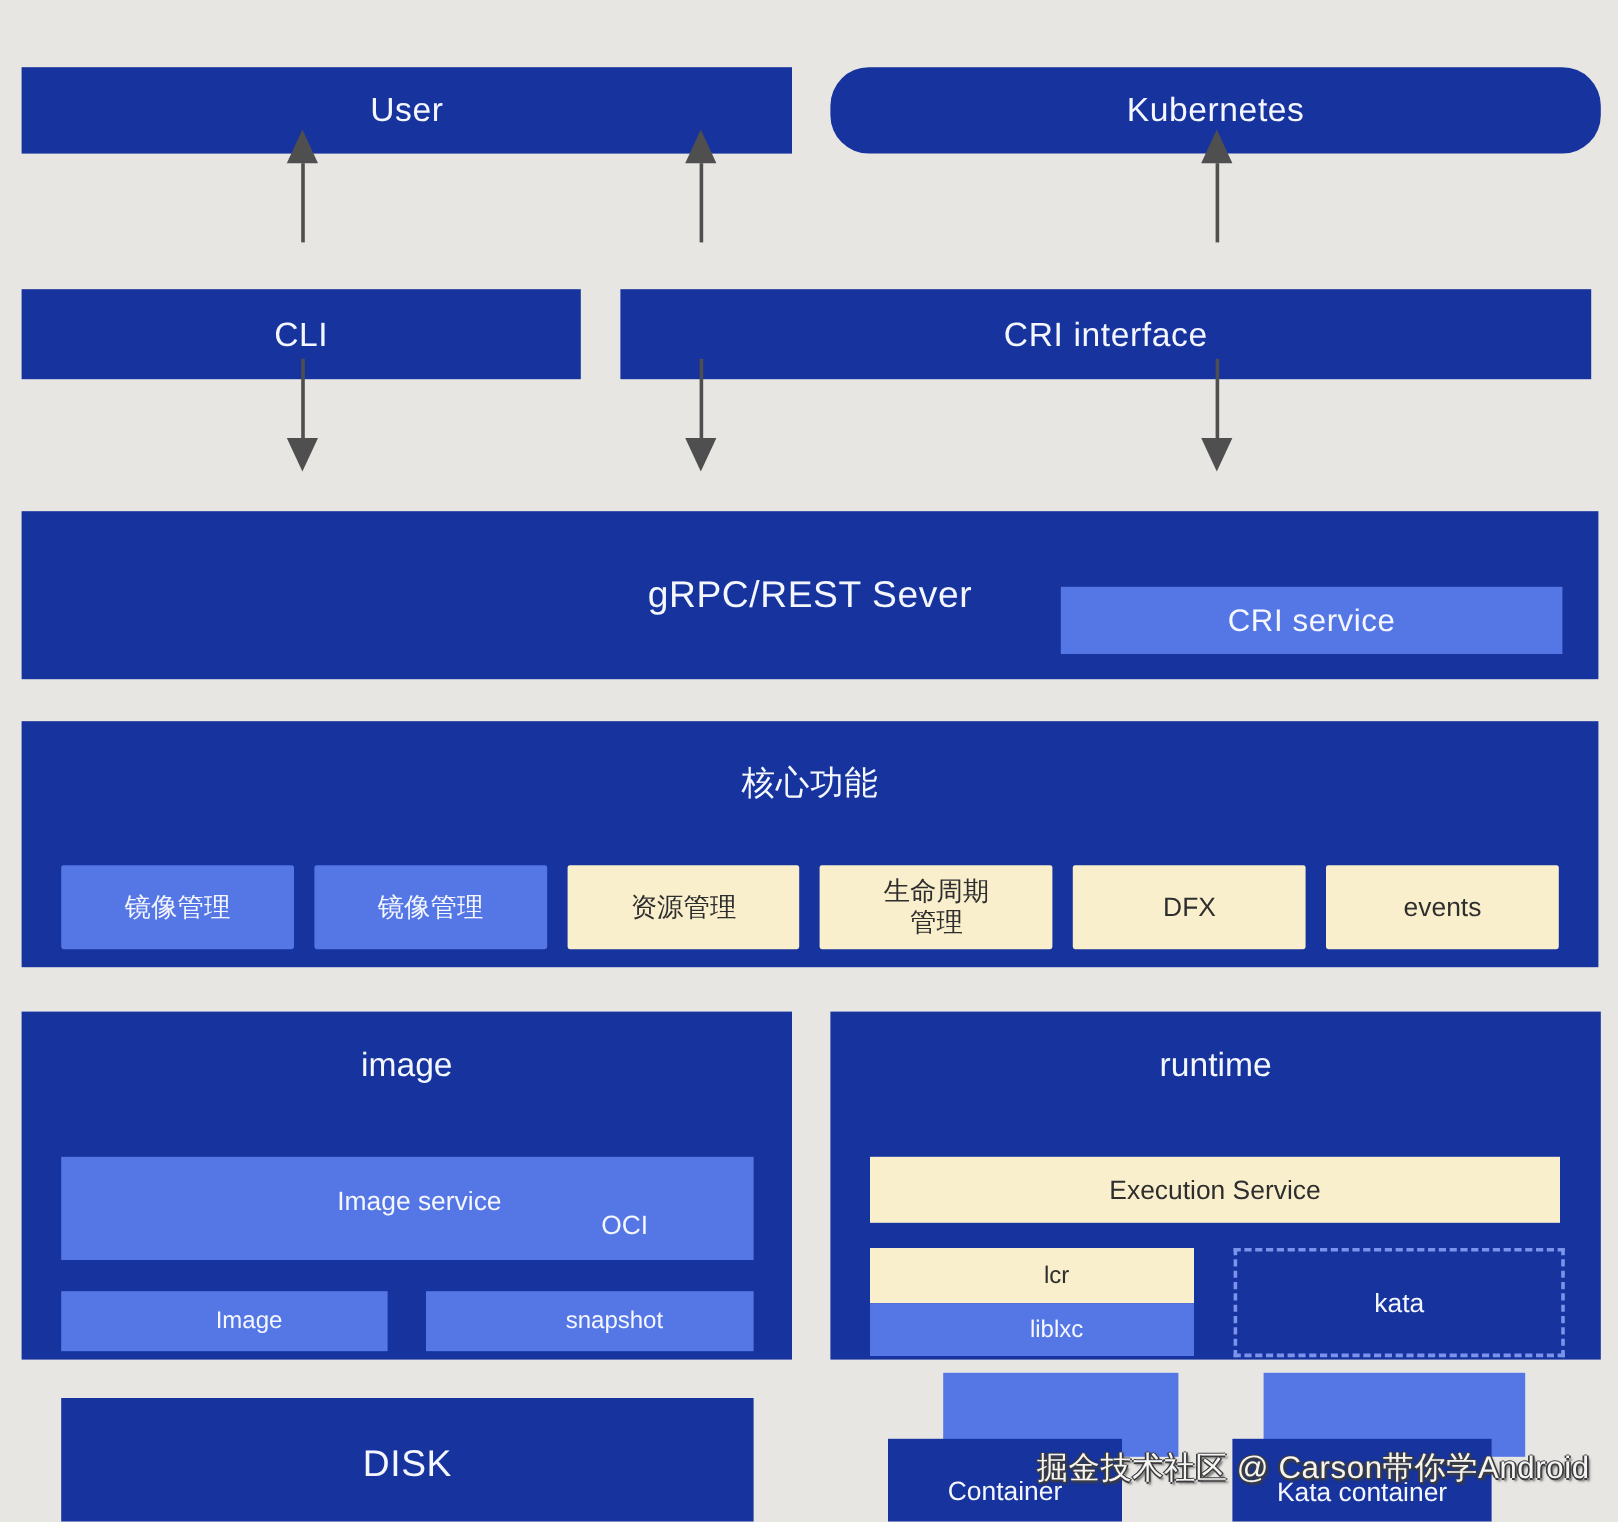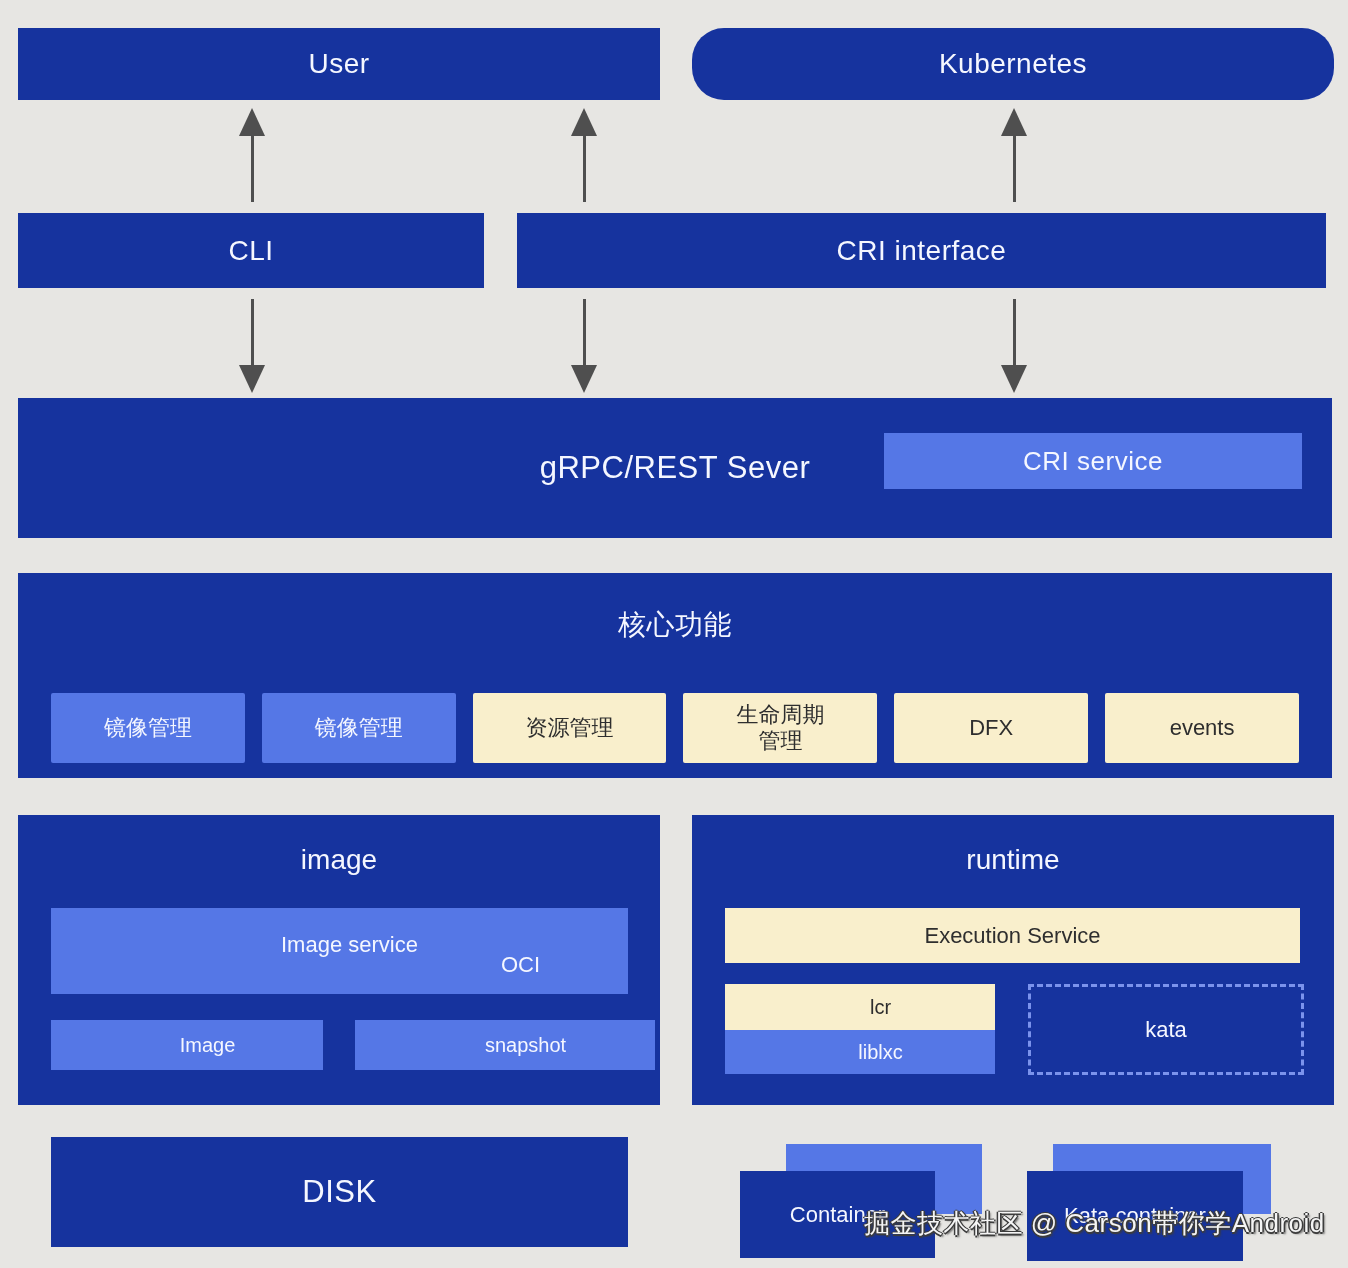--- a/index.html
+++ b/index.html
@@ -13,21 +13,21 @@
   }
   *{box-sizing:border-box;margin:0;padding:0;}
   html,body{width:1348px;height:1268px;}
   body{
     background:var(--bg);
     font-family:"Liberation Sans","DejaVu Sans",sans-serif;
     position:relative;
     overflow:hidden;
   }
   .stage{position:absolute;left:0;top:0;width:1348px;height:1268px;}
-  .box{position:absolute;display:flex;align-items:center;justify-content:center;}
+  .box{position:absolute;display:flex;align-items:center;justify-content:center;margin-top:28px;}
   .dark{background:var(--dark-blue);color:var(--white-text);}
   .light{background:var(--light-blue);color:var(--white-text);}
   .cream{background:var(--cream);color:var(--dark-text);}
   .t28{font-size:28px;letter-spacing:.5px;}
   .t32{font-size:31px;letter-spacing:.5px;}
   .t26{font-size:26px;}
   .t22{font-size:22px;}
   .t20{font-size:20px;padding-left:41px;}
 
   
@@ -62,21 +62,21 @@
     text-align:center;white-space:pre-line;line-height:1.2;border-radius:2px;}
   
   #image-section{left:18px;top:815px;width:642px;height:290px;display:block;}
   #runtime-section{left:692px;top:815px;width:642px;height:290px;display:block;}
   .section-title{height:90px;display:flex;align-items:center;justify-content:center;font-size:28px;}
   #image-service-box{left:33px;top:93px;width:577px;height:86px;}
   #embedded{left:12px;top:23px;width:155px;height:52px;}
   #image-service-label{position:absolute;left:230px;top:24px;font-size:22px;}
   #oci-label{position:absolute;left:450px;top:44px;font-size:22px;}
   #image-box{left:33px;top:205px;width:272px;height:50px;}
-  #snapshot-box{left:337px;top:205px;width:300px;height:50px;}
+  #snapshot-box{left:337px;top:205px;width:273px;height:50px;}
   #execution-service{left:33px;top:93px;width:575px;height:55px;}
   #lcr{left:33px;top:169px;width:270px;height:46px;}
   #liblxc{left:33px;top:215px;width:270px;height:44px;}
   #kata{left:336px;top:169px;width:276px;height:91px;background:transparent;
     border:3px dashed #7B93EC;color:var(--white-text);}
   
   #disk{left:51px;top:1137px;width:577px;height:110px;}
   .stack-back{position:absolute;background:var(--light-blue);}
   #container-back{left:786px;top:1144px;width:196px;height:70px;}
   #container-front{left:740px;top:1171px;width:195px;height:87px;}

